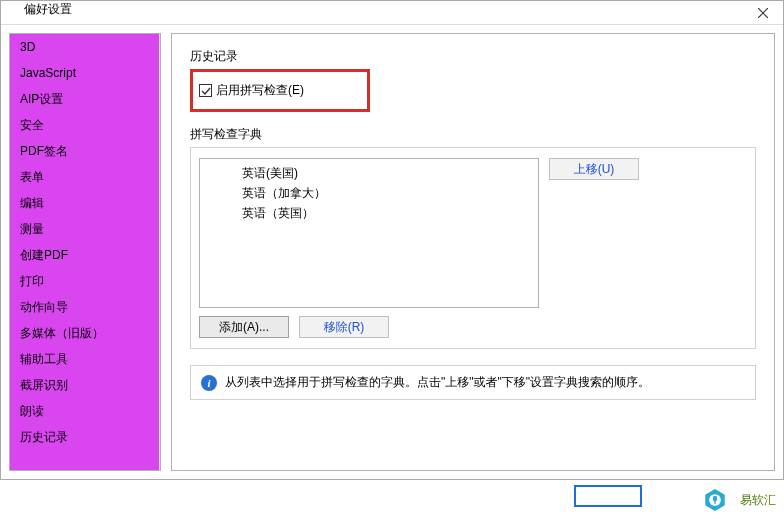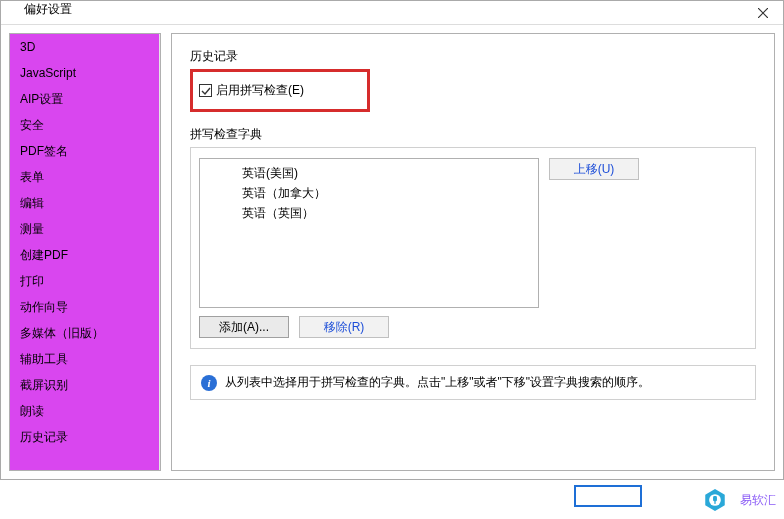--- a/index.html
+++ b/index.html
@@ -21,21 +21,21 @@
 .checkbox svg { width: 10px; height: 10px; }
 .dict-area { display: flex; gap: 10px; align-items: flex-start; }
 .listbox { width: 340px; height: 150px; border: 1px solid #b0b0b0; background: #fff; padding: 4px 8px; }
 .list-item { line-height: 20px; margin-left: 34px; }
 .btn-col { display: flex; flex-direction: column; gap: 10px; }
 .btn { width: 90px; height: 22px; border: 1px solid #a0a0a0; background: #eaeaea; display: flex; align-items: center; justify-content: center; cursor: pointer; }
 .btn.disabled { color: #1d4ed8; border-color: #c0c0c0; background: #f2f2f2; cursor: default; }
 .btn-row { display: flex; gap: 10px; margin-top: 8px; }
 .info-bar { margin-top: 16px; border: 1px solid #d0d0d0; padding: 8px 10px; display: flex; align-items: center; gap: 8px; }
 .info-icon { width: 16px; height: 16px; border-radius: 50%; background: #2a6fd6; color: #fff; display: flex; align-items: center; justify-content: center; font-weight: bold; font-size: 11px; font-style: italic; font-family: serif; }
-.watermark { position: absolute; right: 8px; bottom: 6px; display: flex; align-items: center; gap: 12px; color: #8b5cf6; font-size: 18px; font-weight: 500; }
+.watermark { position: absolute; right: 8px; bottom: 6px; display: flex; align-items: center; gap: 12px; color: #4d7c0f; font-size: 18px; font-weight: 500; }
 .wm-icon { width: 26px; height: 26px; }
 .footer-btn { position: absolute; right: 142px; bottom: 12px; width: 68px; height: 22px; border: 2px solid #1e6fd6; background: #fff; }
 
 .sidebar::-webkit-scrollbar { width: 16px; }
 .sidebar::-webkit-scrollbar-track { background: #f0f0f0; }
 .sidebar::-webkit-scrollbar-thumb { background: #c6c6c6; }
 </style>
 </head>
 <body>
 

